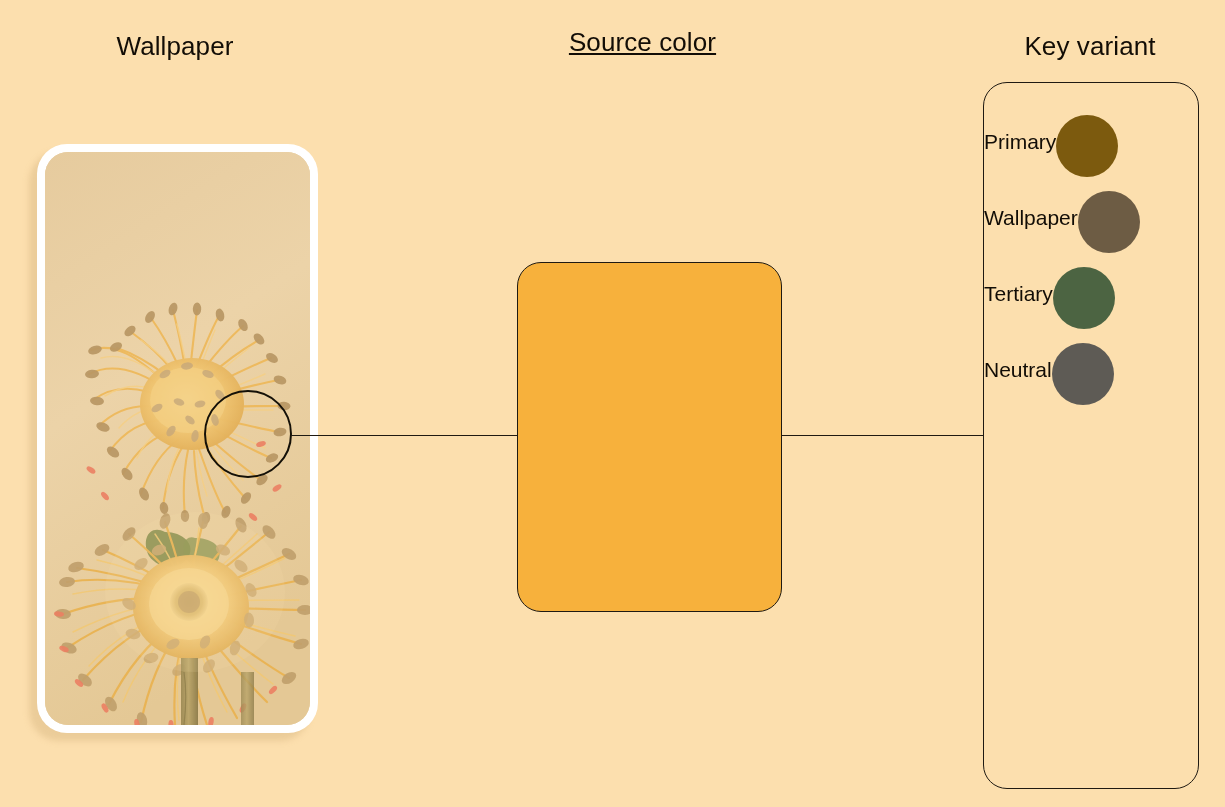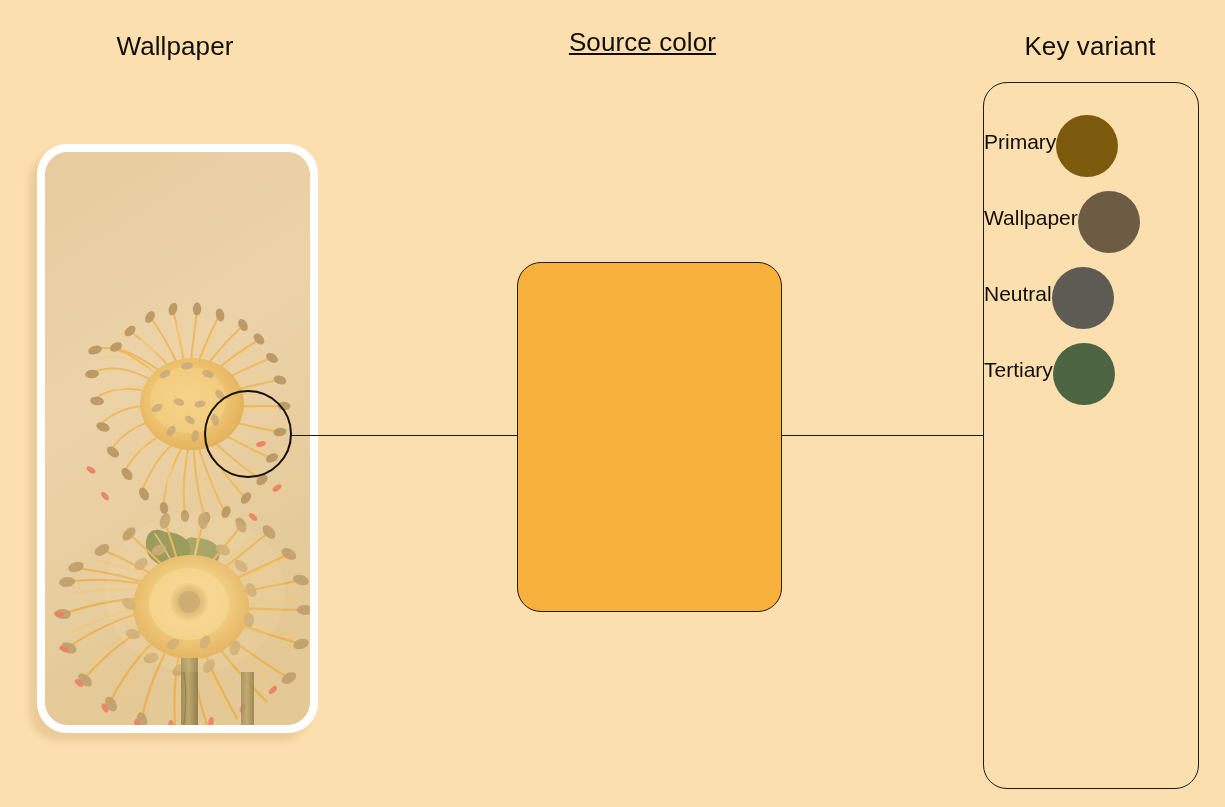--- a/index.html
+++ b/index.html
@@ -408,25 +408,25 @@
       <div class="key-label">Primary</div>
       <div class="key-dot" style="background: rgb(124, 90, 14);"></div>
     </div>
 
     <div class="key-item">
       <div class="key-label">Wallpaper</div>
       <div class="key-dot" style="background: rgb(109, 92, 68);"></div>
     </div>
 
     <div class="key-item">
+      <div class="key-label">Tertiary</div>
+      <div class="key-dot" style="background: rgb(76, 100, 66);"></div>
+    </div>
+
+    <div class="key-item">
       <div class="key-label">Neutral</div>
       <div class="key-dot" style="background: rgb(94, 91, 85);"></div>
     </div>
 
-    <div class="key-item">
-      <div class="key-label">Tertiary</div>
-      <div class="key-dot" style="background: rgb(76, 100, 66);"></div>
-    </div>
-
 
   </div>
 
 </div>
 
 </body></html>

